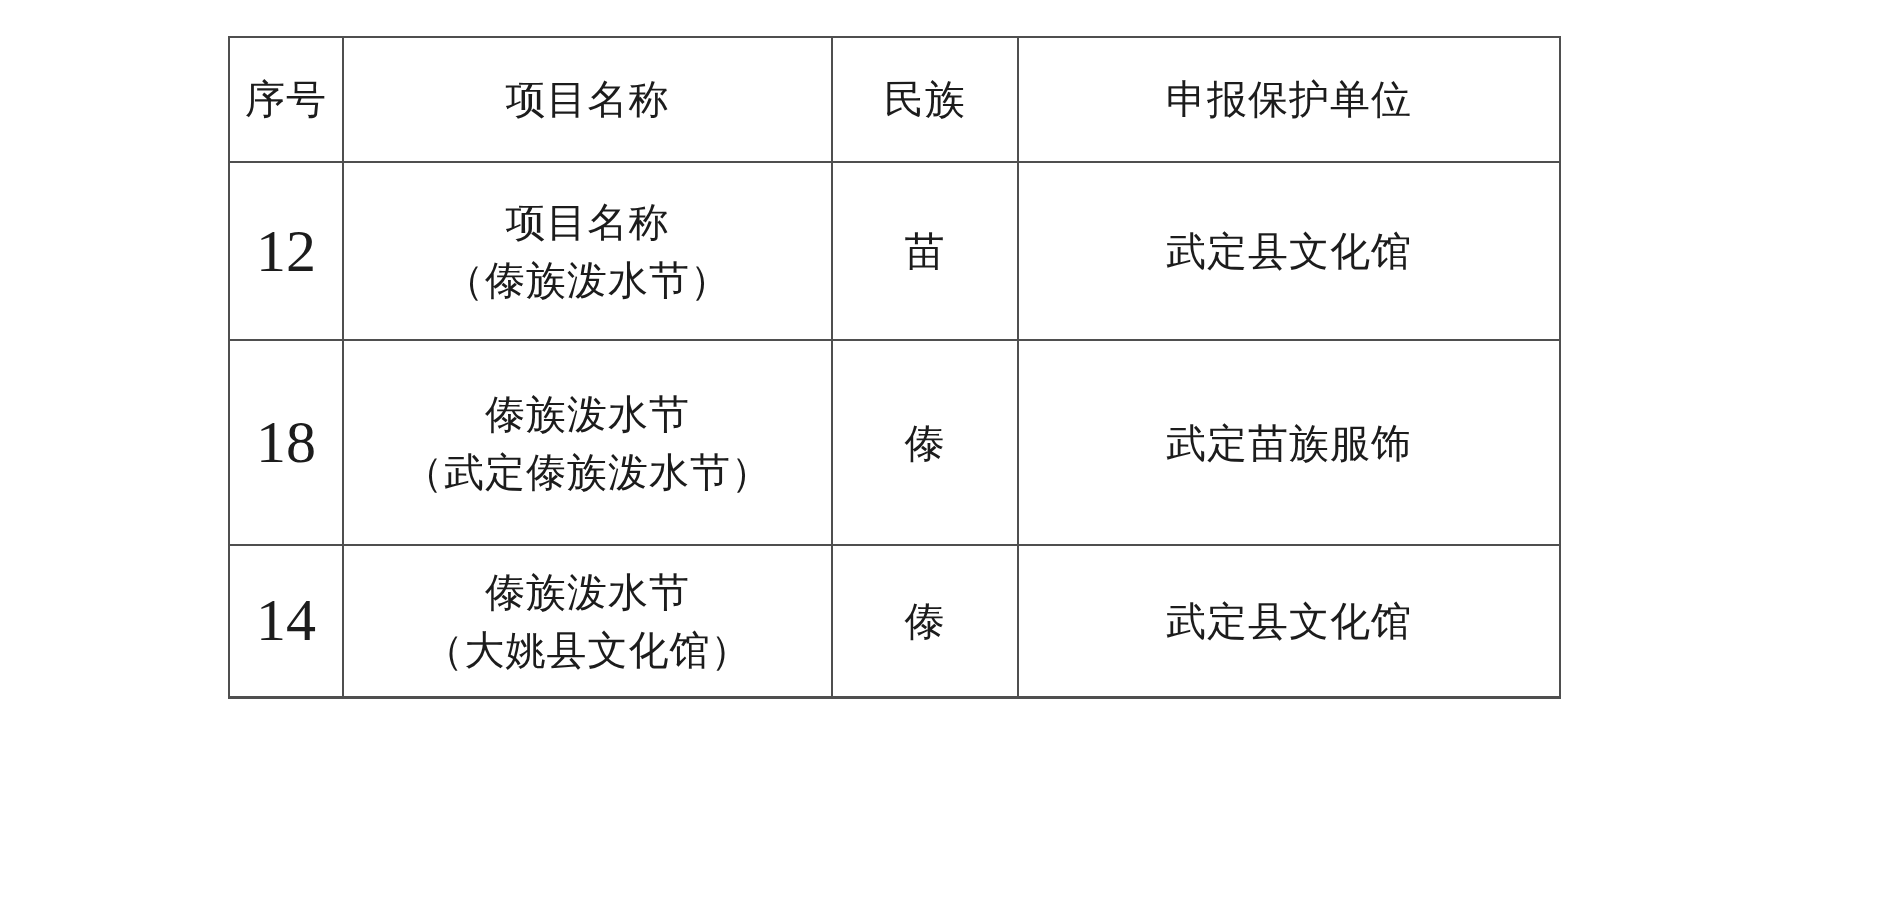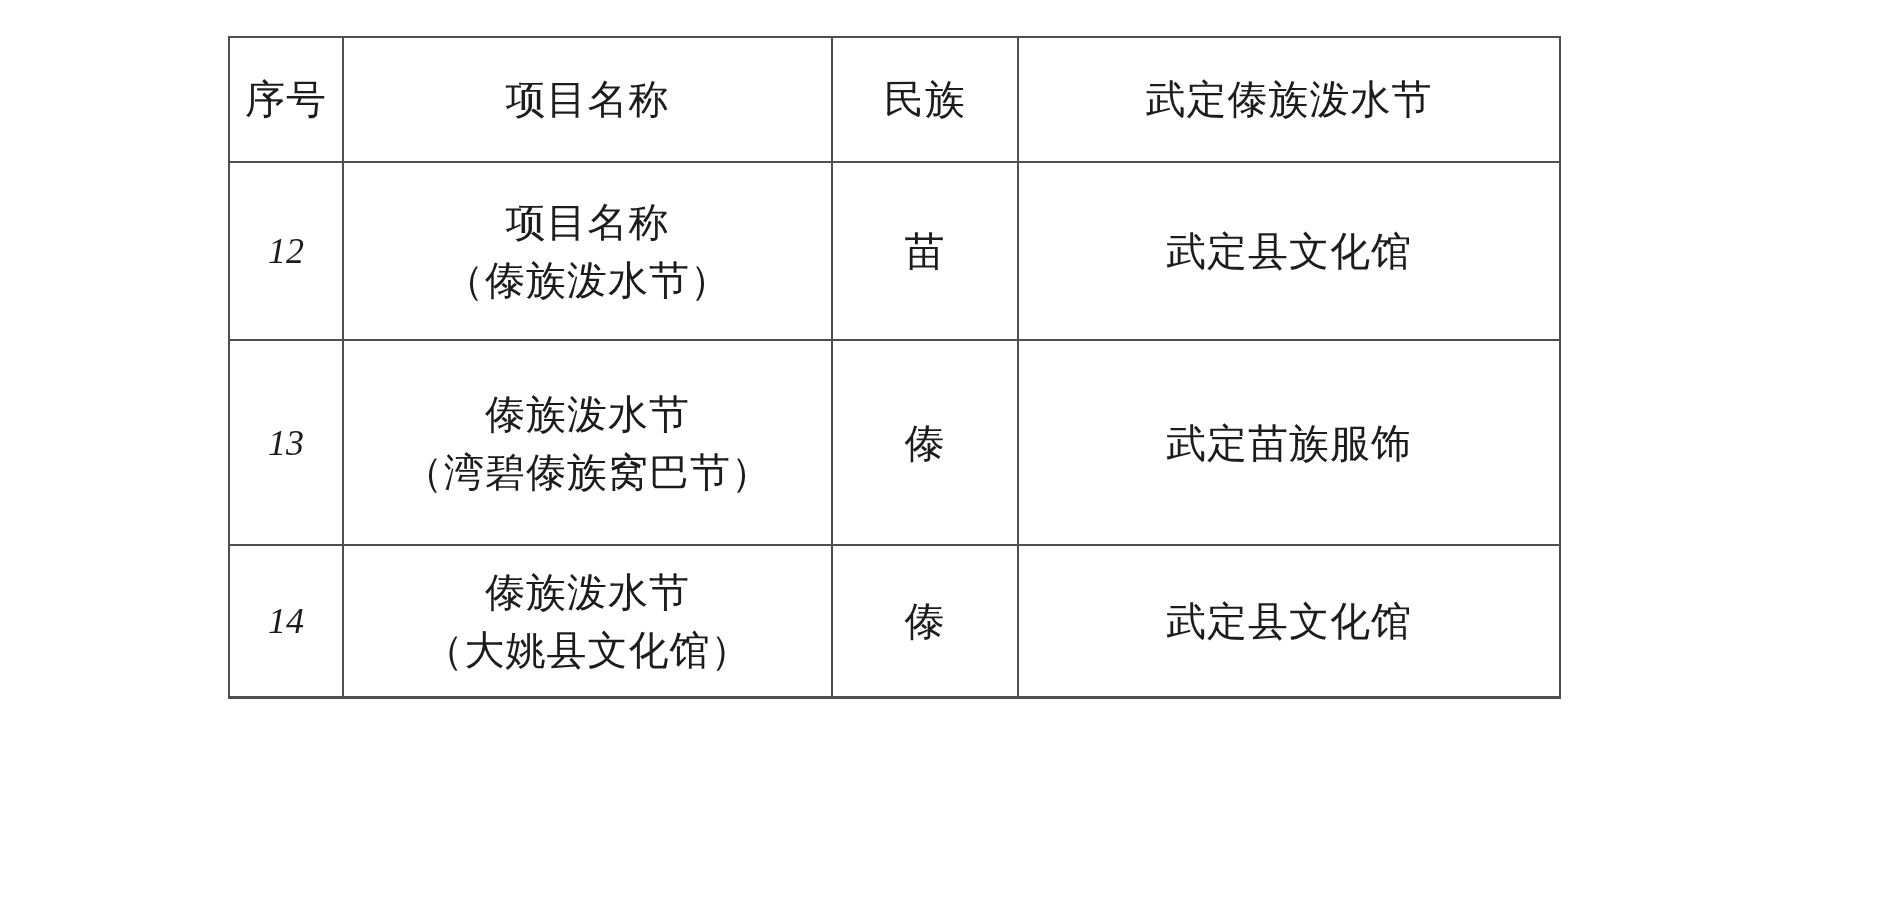--- a/index.html
+++ b/index.html
@@ -48,23 +48,22 @@
   .row-a      { height: 166px; }
   .row-b      { height: 190px; }
   .row-c      { height: 142px; }
   .cn {
     font-size: 40px;
     line-height: 1.45;
     letter-spacing: 1px;
   }
   .num {
     font-family: "Liberation Serif", serif;
-    font-size: 36px;
+    font-size: 60px;
     letter-spacing: 0;
-    font-style: italic;
   }
   .two-line div {
     white-space: nowrap;
   }
 </style>
 </head>
 <body>
 
 <div class="page">
   <table class="doc-table">
@@ -72,38 +71,38 @@
       <col class="col-no">
       <col class="col-name">
       <col class="col-ethnic">
       <col class="col-unit">
     </colgroup>
     <tbody>
       <tr class="row-header">
         <th class="cn">序号</th>
         <th class="cn">项目名称</th>
         <th class="cn">民族</th>
-        <th class="cn">武定傣族泼水节</th>
+        <th class="cn">申报保护单位</th>
       </tr>
 
       <tr class="row-a">
         <td class="num">12</td>
         <td class="cn two-line">
           <div>项目名称</div>
           <div>（傣族泼水节）</div>
         </td>
         <td class="cn">苗</td>
         <td class="cn">武定县文化馆</td>
       </tr>
 
       <tr class="row-b">
-        <td class="num">13</td>
+        <td class="num">18</td>
         <td class="cn two-line">
           <div>傣族泼水节</div>
-          <div>（湾碧傣族窝巴节）</div>
+          <div>（武定傣族泼水节）</div>
         </td>
         <td class="cn">傣</td>
         <td class="cn">武定苗族服饰</td>
       </tr>
 
       <tr class="row-c">
         <td class="num">14</td>
         <td class="cn two-line">
           <div>傣族泼水节</div>
           <div>（大姚县文化馆）</div>

